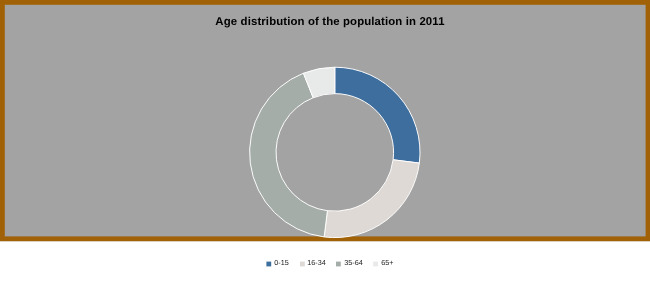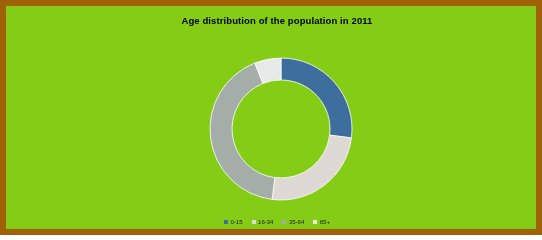--- a/index.html
+++ b/index.html
@@ -11,24 +11,24 @@
     width: 542px;
     height: 235px;
     font-family: "Liberation Sans", sans-serif;
     overflow: hidden;
   }
   #chart-frame {
     position: absolute;
     left: 0;
     top: 0;
     width: 542px;
-    height: 235px;
+    height: 201px;
     box-sizing: border-box;
-    border: 6px solid #a16207;
-    background: #84cc16;
+    border: 4px solid #a16207;
+    background: #a3a3a3;
   }
   #chart-title {
     position: absolute;
     left: 0;
     top: 9px;
     width: 542px;
     text-align: center;
     font-size: 9.5px;
     font-weight: bold;
     color: #000000;

